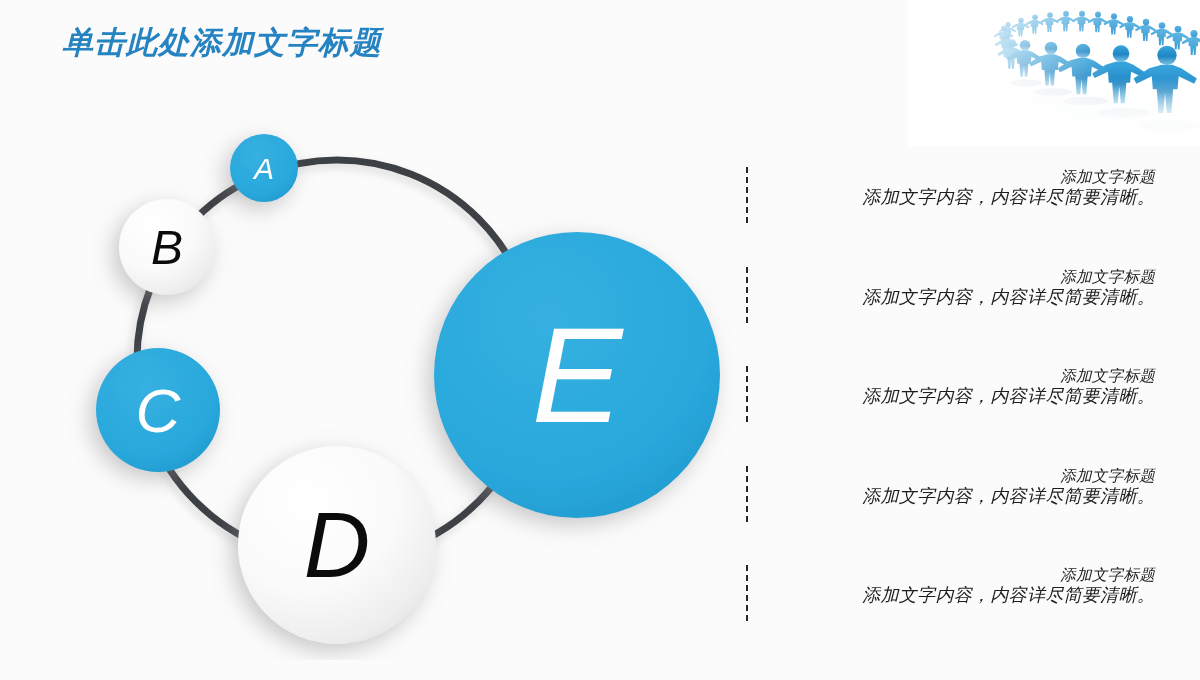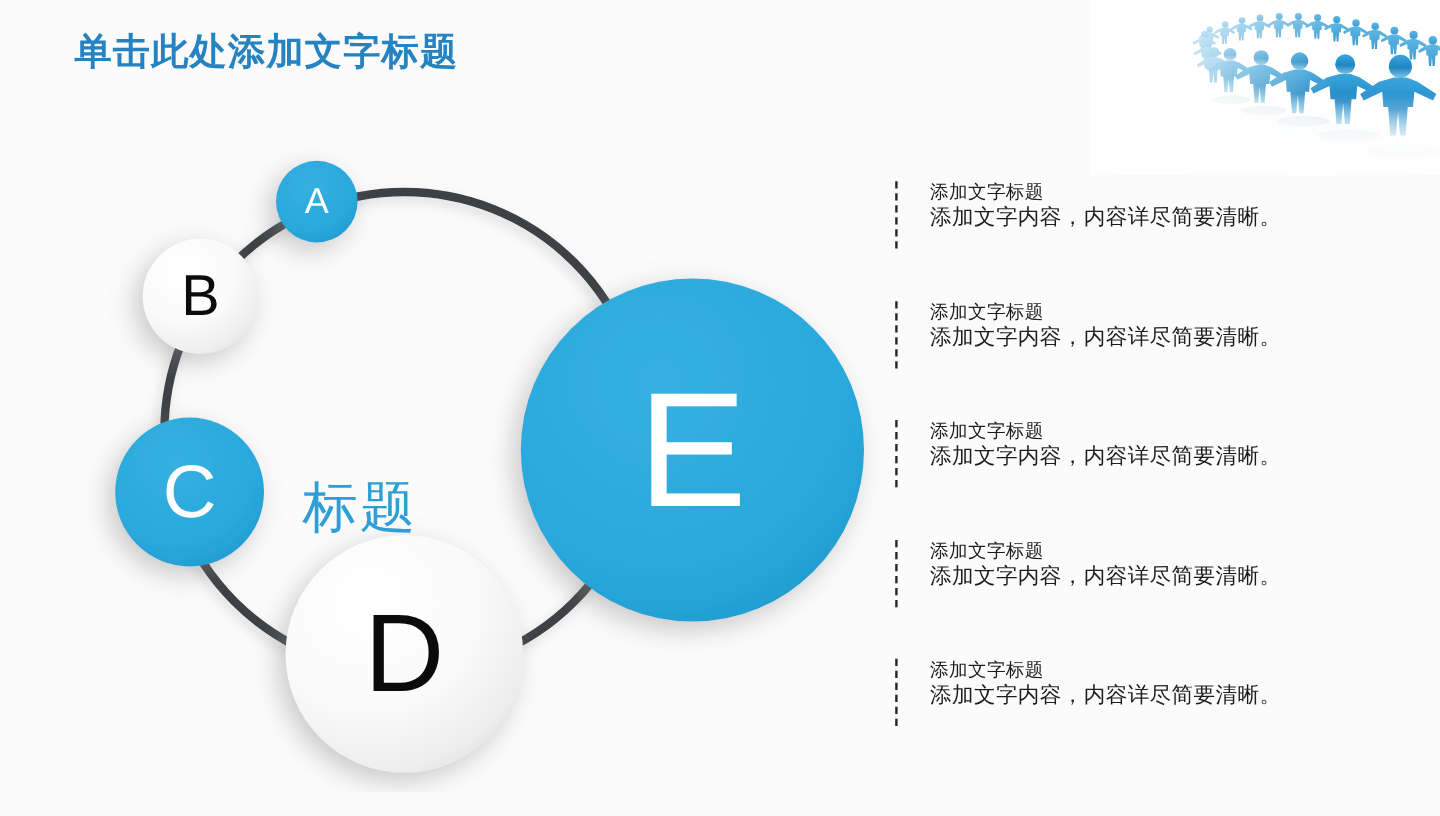--- a/index.html
+++ b/index.html
@@ -12,20 +12,21 @@
     background: #fbfbfb;
     font-family: "Liberation Sans", "DejaVu Sans", sans-serif;
     overflow: hidden;
   }
   #slide {
     position: relative;
     width: 1200px;
     height: 680px;
     background: #fbfbfb;
     overflow: hidden;
+    font-style: italic;
   }
 
   
   #slide-title {
     position: absolute;
     left: 62px;
     top: 24px;
     font-size: 31px;
     font-weight: bold;
     color: #2683c2;
@@ -76,22 +77,23 @@
     font-weight: 400;
     letter-spacing: 2px;
     white-space: nowrap;
     line-height: 1;
   }
 
   
   #bullet-list {
     position: absolute;
     left: 746px;
-    top: 148px;
+    top: 164px;
     width: 420px;
+    text-align: right;
   }
   .bullet-row {
     position: relative;
     height: 99.5px;
   }
   .bullet-rule {
     position: absolute;
     left: 0px;
     top: 3px;
     width: 0px;
@@ -292,21 +294,20 @@
         <circle cx="167" cy="157" r="48" fill="url(#neutralFill)" filter="url(#nodeShadow)"></circle>
         <text class="node-letter node-letter-dark" x="167" y="157" font-size="48">B</text>
       </g>
 
       <g>
         <circle cx="264" cy="78" r="34" fill="url(#accentFill)" filter="url(#nodeShadow)"></circle>
         <text class="node-letter node-letter-light" x="264" y="78" font-size="30">A</text>
       </g>
     </svg>
 
-    <div id="center-label">标题</div>
   </div>
 
   <div id="bullet-list">
 
     <div class="bullet-row">
       <div class="bullet-rule"></div>
       <div class="bullet-text">
         <div class="bullet-heading">添加文字标题</div>
         <div class="bullet-body">添加文字内容，内容详尽简要清晰。</div>
       </div>

